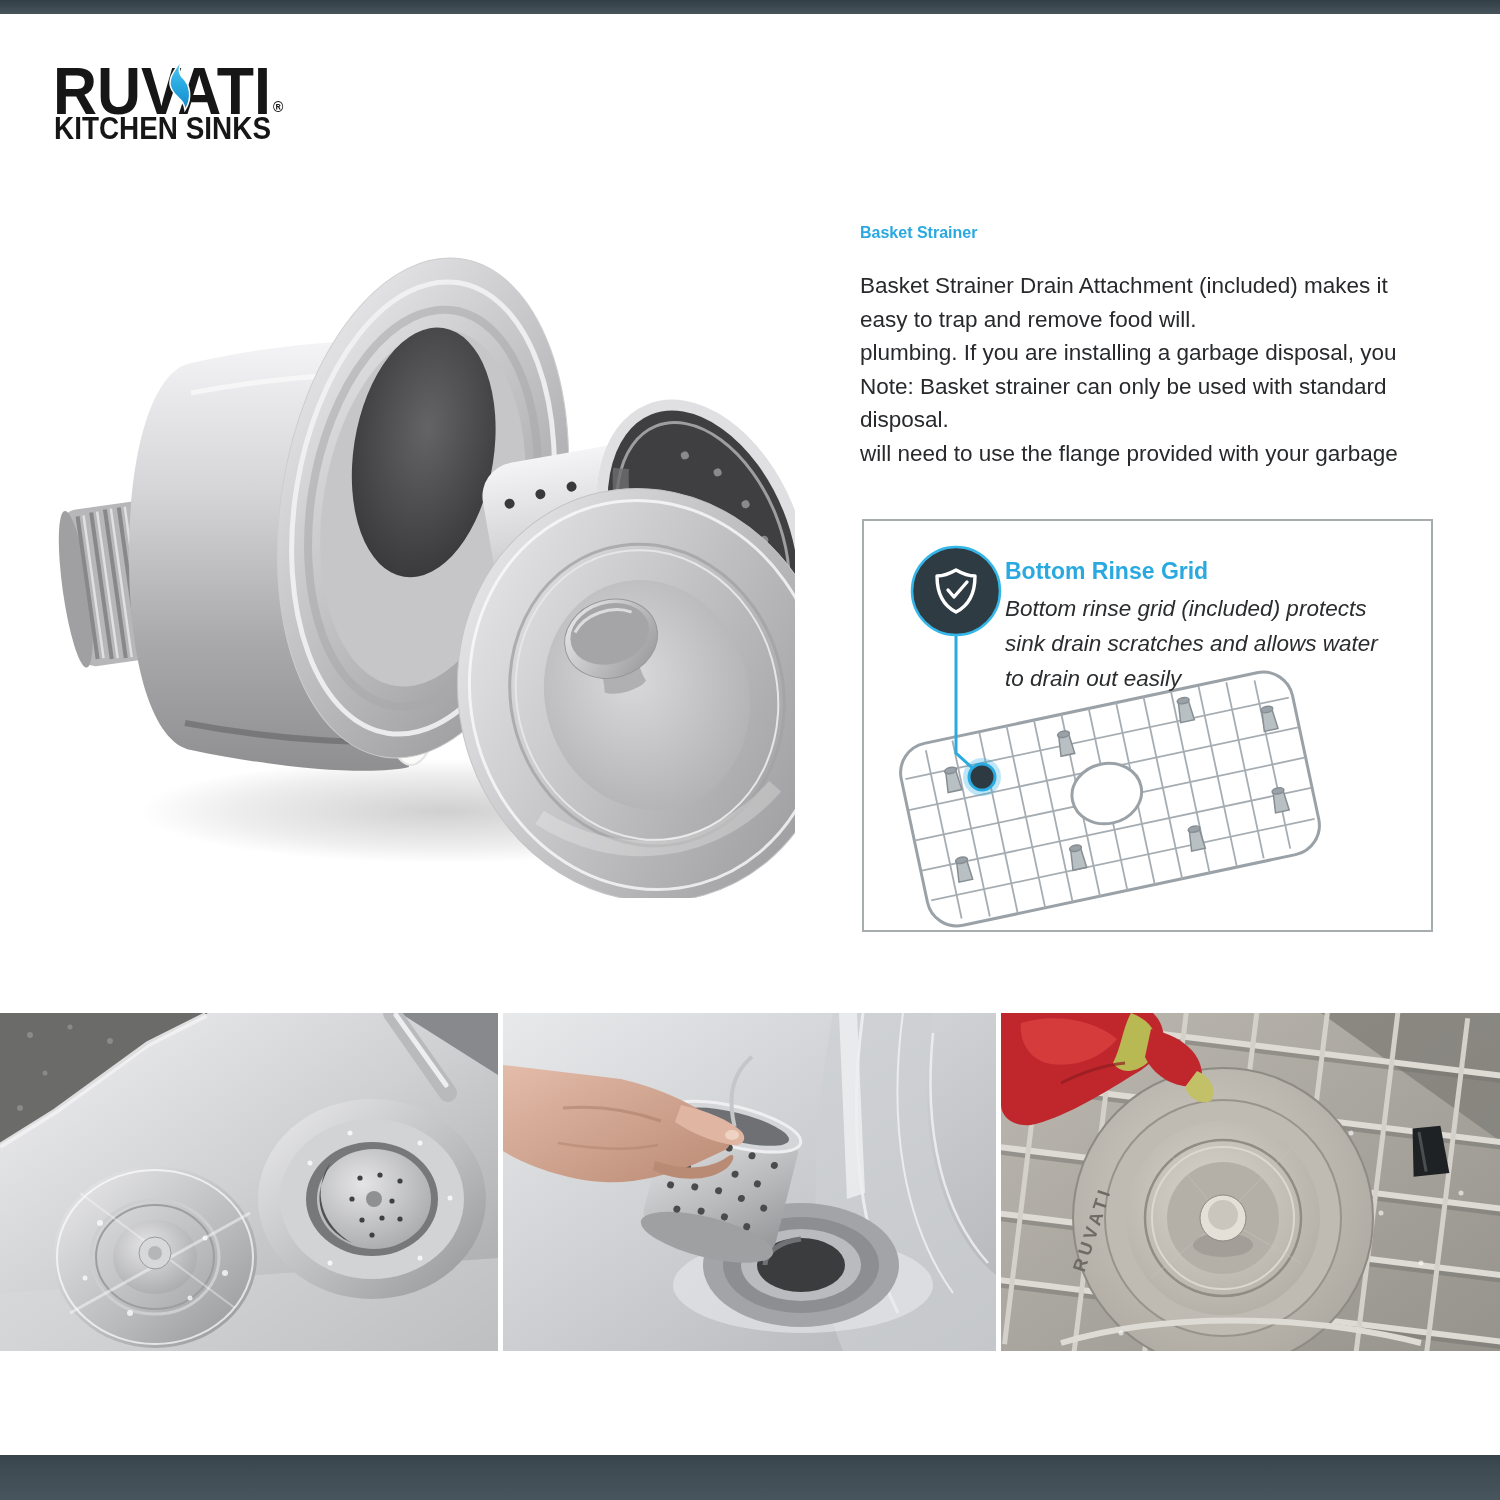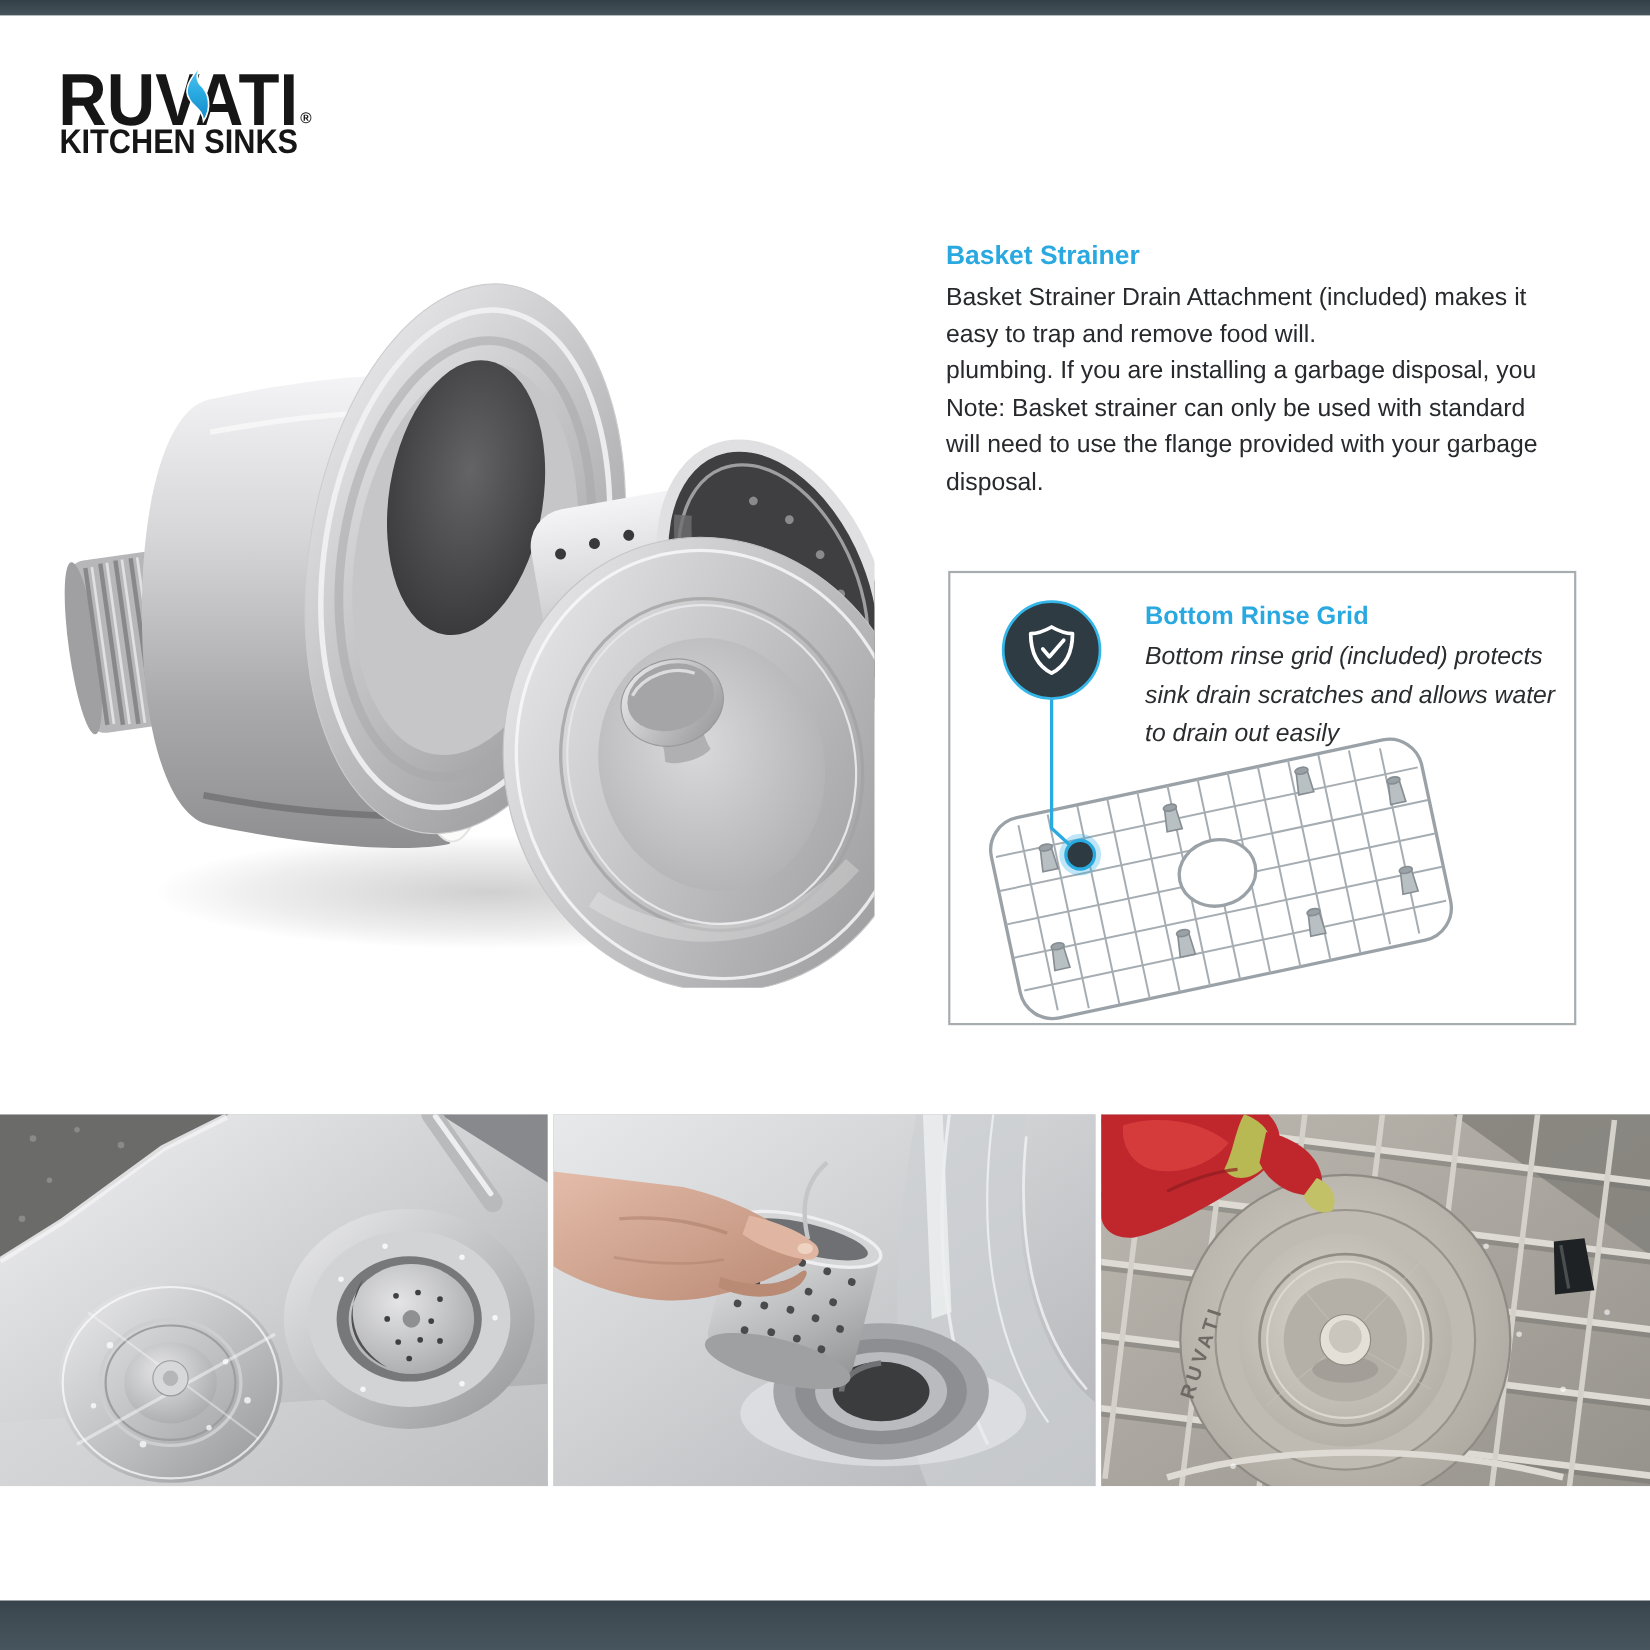--- a/index.html
+++ b/index.html
@@ -12,29 +12,29 @@
     background:linear-gradient(180deg,#333f46 0%,#3d4a51 55%,#46545c 100%);
   }
   .footer-bar{
     position:absolute;left:0;top:1455px;width:1500px;height:45px;
     background:linear-gradient(180deg,#37434a 0%,#3d4a51 25%,#47555e 100%);
   }
   .logo-svg{position:absolute;left:53px;top:56px;}
   .product-svg{position:absolute;left:55px;top:243px;}
   .intro{position:absolute;left:860px;top:218px;width:620px;}
   .intro-heading{
-    font-size:24px;font-weight:bold;color:#2aa9e1;line-height:30px;margin-bottom:5px;
+    font-size:16px;font-weight:bold;color:#2aa9e1;line-height:30px;margin-bottom:21px;
   }
   .intro-line{font-size:22.5px;color:#27292c;line-height:33.5px;white-space:nowrap;}
   .card{
     position:absolute;left:862px;top:519px;width:567px;height:409px;
     border:2px solid #a7acaf;background:#ffffff;
   }
   .card-svg{position:absolute;left:0;top:0;}
-  .card-text{position:absolute;left:141px;top:24px;width:400px;margin-left:36px;}
+  .card-text{position:absolute;left:141px;top:36px;width:400px;}
   .card-heading{font-size:23px;font-weight:bold;color:#2aa9e1;line-height:28px;margin-bottom:6px;}
   .card-line{font-size:22.5px;color:#2a2c2e;line-height:35px;white-space:nowrap;font-style:italic;}
   .photo{position:absolute;top:1013px;height:338px;overflow:hidden;background:#c9cacc;}
   .photo-1{left:0;width:498px;}
   .photo-2{left:503px;width:493px;}
   .photo-3{left:1001px;width:499px;}
 </style>
 </head>
 <body>
 
@@ -179,22 +179,22 @@
     <path d="M540,372 A40,30 0 0 1 600,368" stroke="#dcdcde" stroke-width="3" fill="none"></path>
   </g>
 </svg>
 
 <div class="intro">
   <div class="intro-heading">Basket Strainer</div>
   <div class="intro-line">Basket Strainer Drain Attachment (included) makes it</div>
   <div class="intro-line">easy to trap and remove food will.</div>
   <div class="intro-line">plumbing. If you are installing a garbage disposal, you</div>
   <div class="intro-line">Note: Basket strainer can only be used with standard</div>
+  <div class="intro-line">disposal.</div>
   <div class="intro-line">will need to use the flange provided with your garbage</div>
-  <div class="intro-line">disposal.</div>
 </div>
 
 <div class="card">
   <svg class="card-svg" width="567" height="409" viewBox="0 0 567 409">
 
     <g transform="translate(246 278) rotate(-12)">
       <rect x="-200" y="-93" width="400" height="186" rx="30" fill="#ffffff" stroke="#9aa2a8" stroke-width="3"></rect>
       <g stroke="#a6adb2" stroke-width="1.8">
         <line x1="-170" y1="-86" x2="-170" y2="86"></line>
           <line x1="-142" y1="-90" x2="-142" y2="90"></line>

